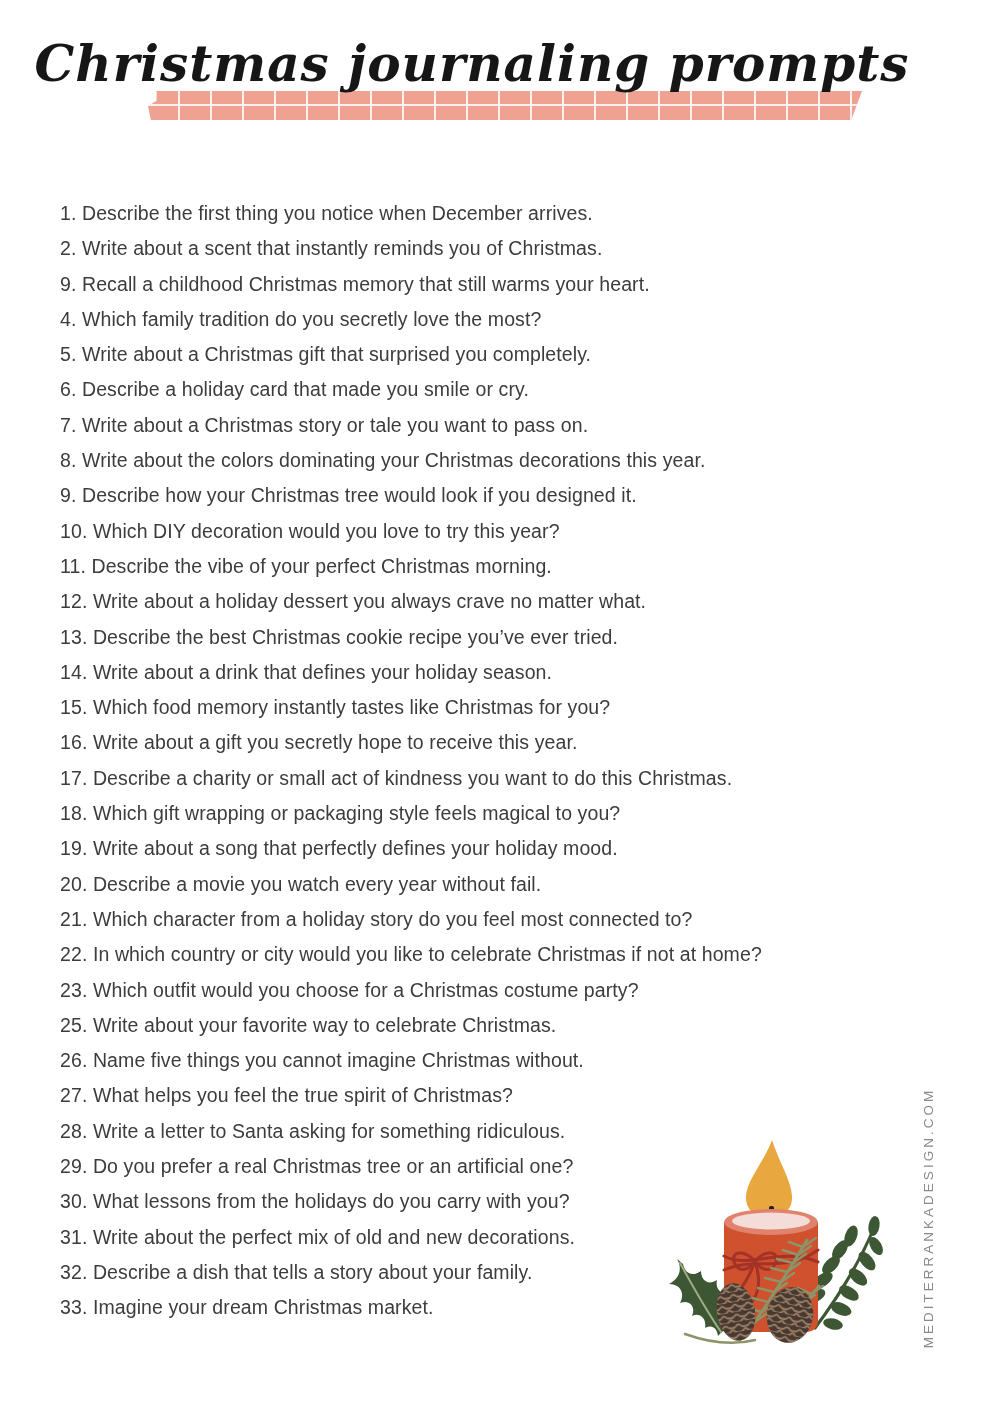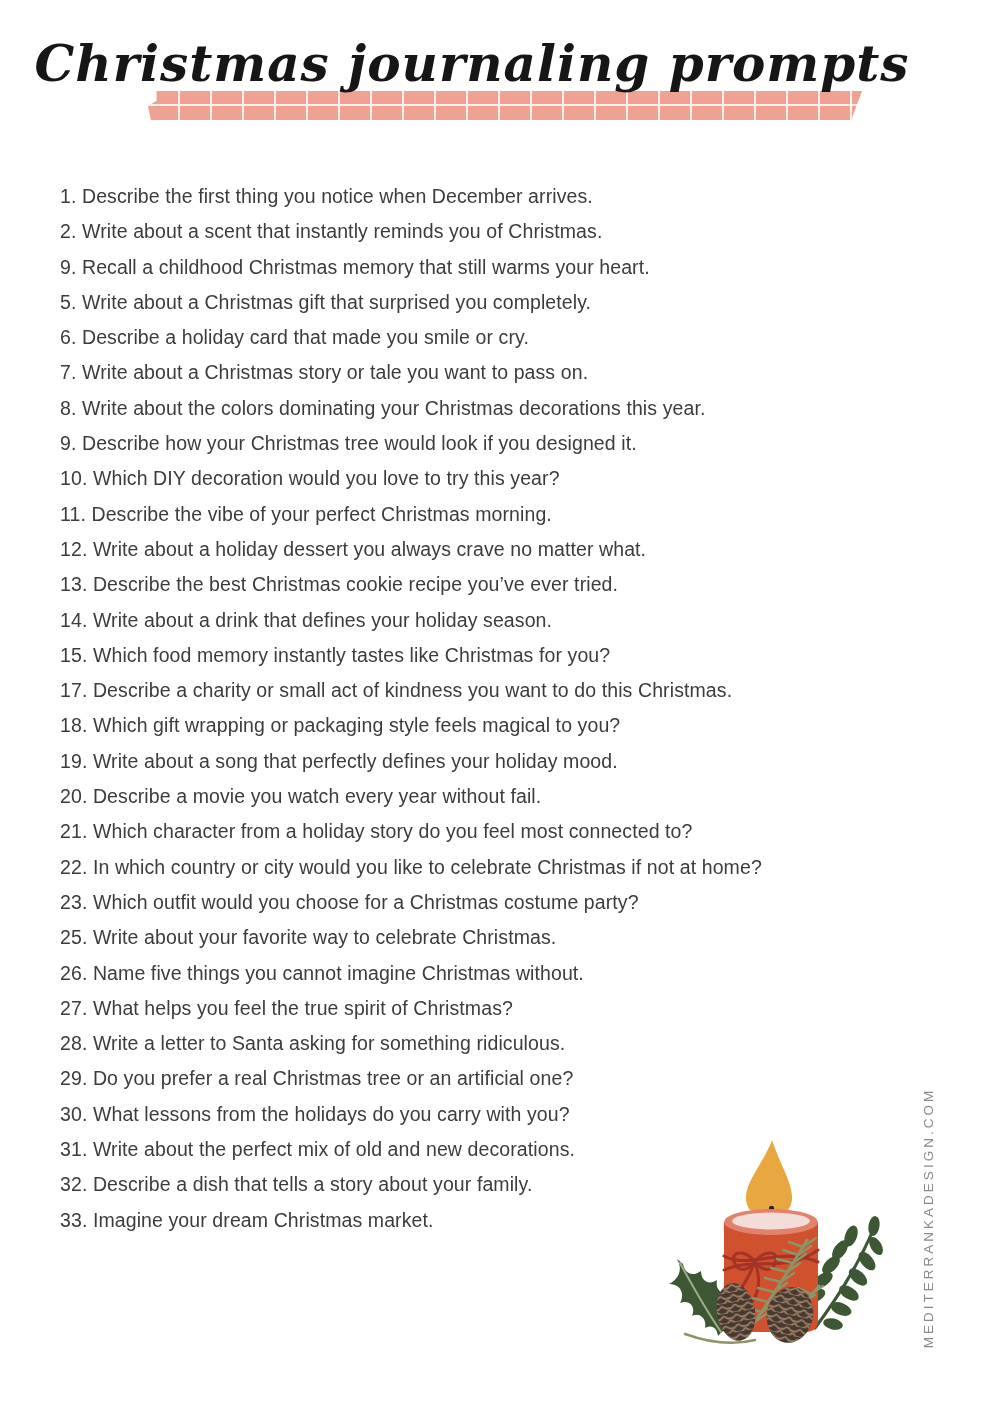--- a/index.html
+++ b/index.html
@@ -25,21 +25,21 @@
       var(--tape);
     clip-path:polygon(1.2% 0,100% 0,98.5% 100%,0.4% 100%,0% 52%,1.2% 34%);
   }
   .title{
     position:absolute;left:0;top:34px;width:100%;text-align:center;
     font-family:"DejaVu Serif",serif;font-style:italic;font-weight:700;
     font-size:50px;letter-spacing:1px;color:var(--title);white-space:nowrap;
   }
   
   .prompts{
-    position:absolute;left:60px;top:179px;width:880px;
+    position:absolute;left:60px;top:196px;width:880px;
     font-size:19.5px;line-height:35.3px;color:var(--text);
     letter-spacing:.1px;
   }
   .prompt{white-space:nowrap}
   
   .watermark{
     position:absolute;left:928px;top:1218px;
     transform:translate(-50%,-50%) rotate(-90deg);
     font-size:13.5px;letter-spacing:3px;color:var(--watermark);
     white-space:nowrap;
@@ -66,31 +66,33 @@
 
   <header>
     <div class="tape"></div>
     <h1 class="title">Christmas journaling prompts</h1>
   </header>
 
   <main class="prompts">
       <div class="prompt">1. Describe the first thing you notice when December arrives.</div>
       <div class="prompt">2. Write about a scent that instantly reminds you of Christmas.</div>
       <div class="prompt">9. Recall a childhood Christmas memory that still warms your heart.</div>
+      <div class="prompt">4. Which family tradition do you secretly love the most?</div>
       <div class="prompt">5. Write about a Christmas gift that surprised you completely.</div>
       <div class="prompt">6. Describe a holiday card that made you smile or cry.</div>
       <div class="prompt">7. Write about a Christmas story or tale you want to pass on.</div>
       <div class="prompt">8. Write about the colors dominating your Christmas decorations this year.</div>
       <div class="prompt">9. Describe how your Christmas tree would look if you designed it.</div>
       <div class="prompt">10. Which DIY decoration would you love to try this year?</div>
       <div class="prompt">11. Describe the vibe of your perfect Christmas morning.</div>
       <div class="prompt">12. Write about a holiday dessert you always crave no matter what.</div>
       <div class="prompt">13. Describe the best Christmas cookie recipe you’ve ever tried.</div>
       <div class="prompt">14. Write about a drink that defines your holiday season.</div>
       <div class="prompt">15. Which food memory instantly tastes like Christmas for you?</div>
+      <div class="prompt">16. Write about a gift you secretly hope to receive this year.</div>
       <div class="prompt">17. Describe a charity or small act of kindness you want to do this Christmas.</div>
       <div class="prompt">18. Which gift wrapping or packaging style feels magical to you?</div>
       <div class="prompt">19. Write about a song that perfectly defines your holiday mood.</div>
       <div class="prompt">20. Describe a movie you watch every year without fail.</div>
       <div class="prompt">21. Which character from a holiday story do you feel most connected to?</div>
       <div class="prompt">22. In which country or city would you like to celebrate Christmas if not at home?</div>
       <div class="prompt">23. Which outfit would you choose for a Christmas costume party?</div>
       <div class="prompt">25. Write about your favorite way to celebrate Christmas.</div>
       <div class="prompt">26. Name five things you cannot imagine Christmas without.</div>
       <div class="prompt">27. What helps you feel the true spirit of Christmas?</div>

